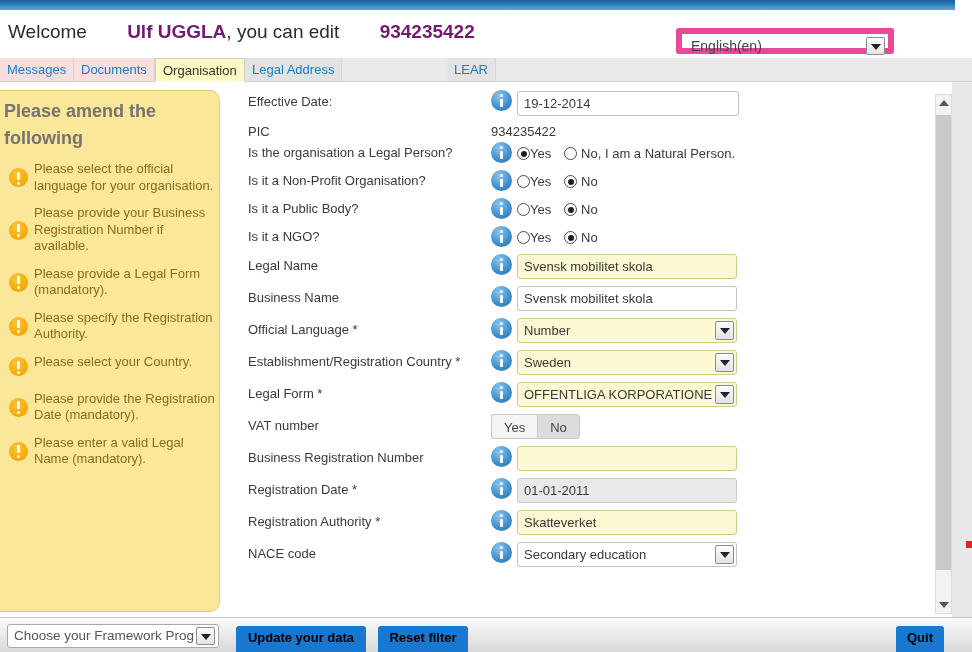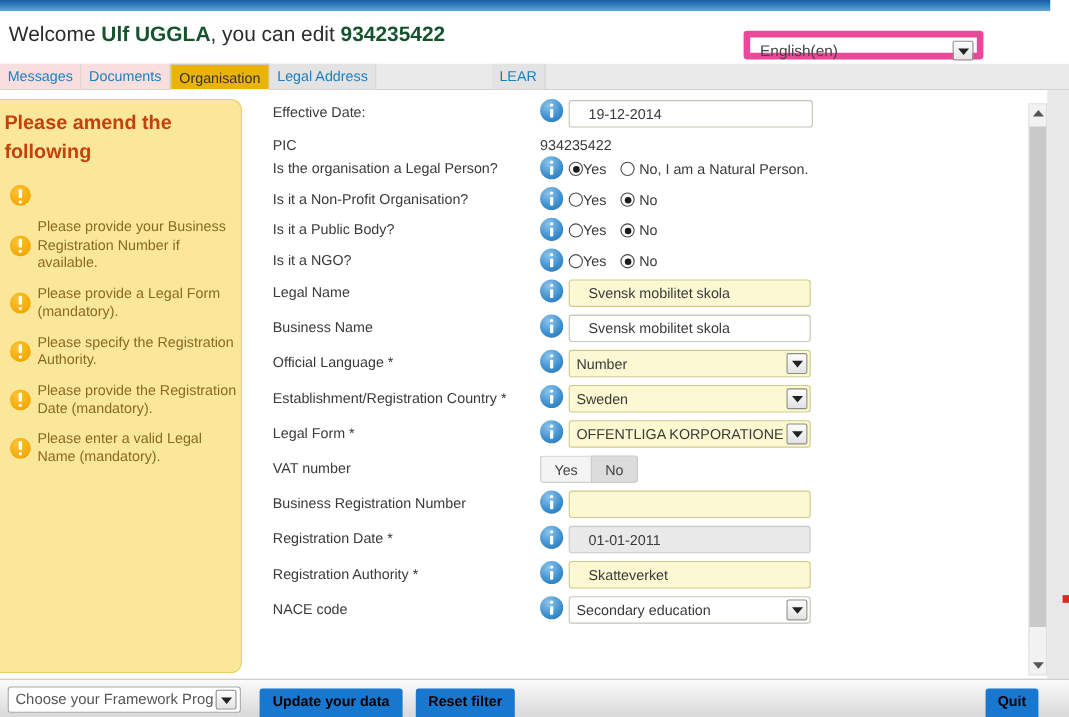--- a/index.html
+++ b/index.html
@@ -31,21 +31,21 @@
   #welcome-row {
     position: absolute; left: 0; top: 10px;
     width: 972px; height: 48px;
     background: #ffffff;
   }
   #welcome-text {
     position: absolute; left: 8px; top: 11px;
     font-size: 19px; color: #2b2b2b;
     white-space: nowrap;
   }
-  #welcome-text b { font-weight: bold; color: #14532d; }
+  #welcome-text b { font-weight: bold; color: #701a75; margin-left: 35px; }
 
   #language-select {
     position: absolute; left: 676px; top: 18px;
     width: 218px; height: 26px;
     background: #ffffff;
     border: 6px solid #ec4899;
     border-radius: 3px;
     box-sizing: border-box;
   }
   #language-select .lbl {
@@ -84,21 +84,21 @@
     font-size: 13px;
     color: #1a7fc1;
     padding: 0 7px;
     box-sizing: border-box;
     border-right: 1px solid #d4d4d4;
     white-space: nowrap;
   }
   .tab.alert { background: #f9dede; }
   .tab.plain { background: #e3e3e3; }
   .tab.active {
-    background: #eab308;
+    background: #fef9c3;
     color: #333333;
     border-top: 1px solid #cfcfcf;
     border-left: 1px solid #cfcfcf;
     border-right: 1px solid #cfcfcf;
     border-bottom: 1px solid #ffffff;
     height: 24px;
   }
 
   
   #content {
@@ -114,21 +114,21 @@
     background: #fbe79a;
     border: 1px solid #e8cf6a;
     border-left: none;
     border-radius: 0 10px 10px 0;
     box-sizing: border-box;
   }
   #sidebar-title {
     position: absolute; left: 4px; top: 7px;
     width: 205px;
     font-size: 18px; font-weight: bold;
-    color: #c2410c;
+    color: #737373;
     line-height: 27px;
   }
   #warnings {
     position: absolute; left: 4px; top: 70px;
     width: 212px;
   }
   .warn {
     position: relative;
     min-height: 26px;
     margin-bottom: 11px;
@@ -198,21 +198,21 @@
   .txtinput {
     position: absolute; left: 285px;
     width: 220px; height: 25px;
     box-sizing: border-box;
     border: 1px solid #c4c4b4;
     border-radius: 3px;
     background: #ffffff;
     font-size: 13px;
     color: #3a3a3a;
     line-height: 23px;
-    padding-left: 17px;
+    padding-left: 6px;
     white-space: nowrap; overflow: hidden;
   }
   .txtinput.req { background: #fbf8d2; border-color: #cfc98a; }
   .txtinput.disabled { background: #e9e9e9; border-color: #c9c9c9; }
   .txtinput.wide-white { width: 222px; }
 
   .ddl {
     position: absolute; left: 285px;
     width: 220px; height: 25px;
     box-sizing: border-box;
@@ -380,32 +380,37 @@
     <div class="tab plain" style="left: 447px;">LEAR</div>
   </div>
 
 <div id="content">
 
   <div id="sidebar">
     <div id="sidebar-title">Please amend the following</div>
     <div id="warnings">
         <div class="warn">
           <span class="warn-icon" style="top: 7px;"></span>
+          <div class="txt">Please select the official language for your organisation.</div>
         </div>
         <div class="warn">
           <span class="warn-icon" style="top: 15.5px;"></span>
           <div class="txt">Please provide your Business Registration Number if available.</div>
         </div>
         <div class="warn">
           <span class="warn-icon" style="top: 7px;"></span>
           <div class="txt">Please provide a Legal Form (mandatory).</div>
         </div>
         <div class="warn">
           <span class="warn-icon" style="top: 7px;"></span>
           <div class="txt">Please specify the Registration Authority.</div>
+        </div>
+        <div class="warn">
+          <span class="warn-icon" style="top: 3.5px;"></span>
+          <div class="txt">Please select your Country.</div>
         </div>
         <div class="warn">
           <span class="warn-icon" style="top: 7px;"></span>
           <div class="txt">Please provide the Registration Date (mandatory).</div>
         </div>
         <div class="warn">
           <span class="warn-icon" style="top: 7px;"></span>
           <div class="txt">Please enter a valid Legal Name (mandatory).</div>
         </div>
       </div>

